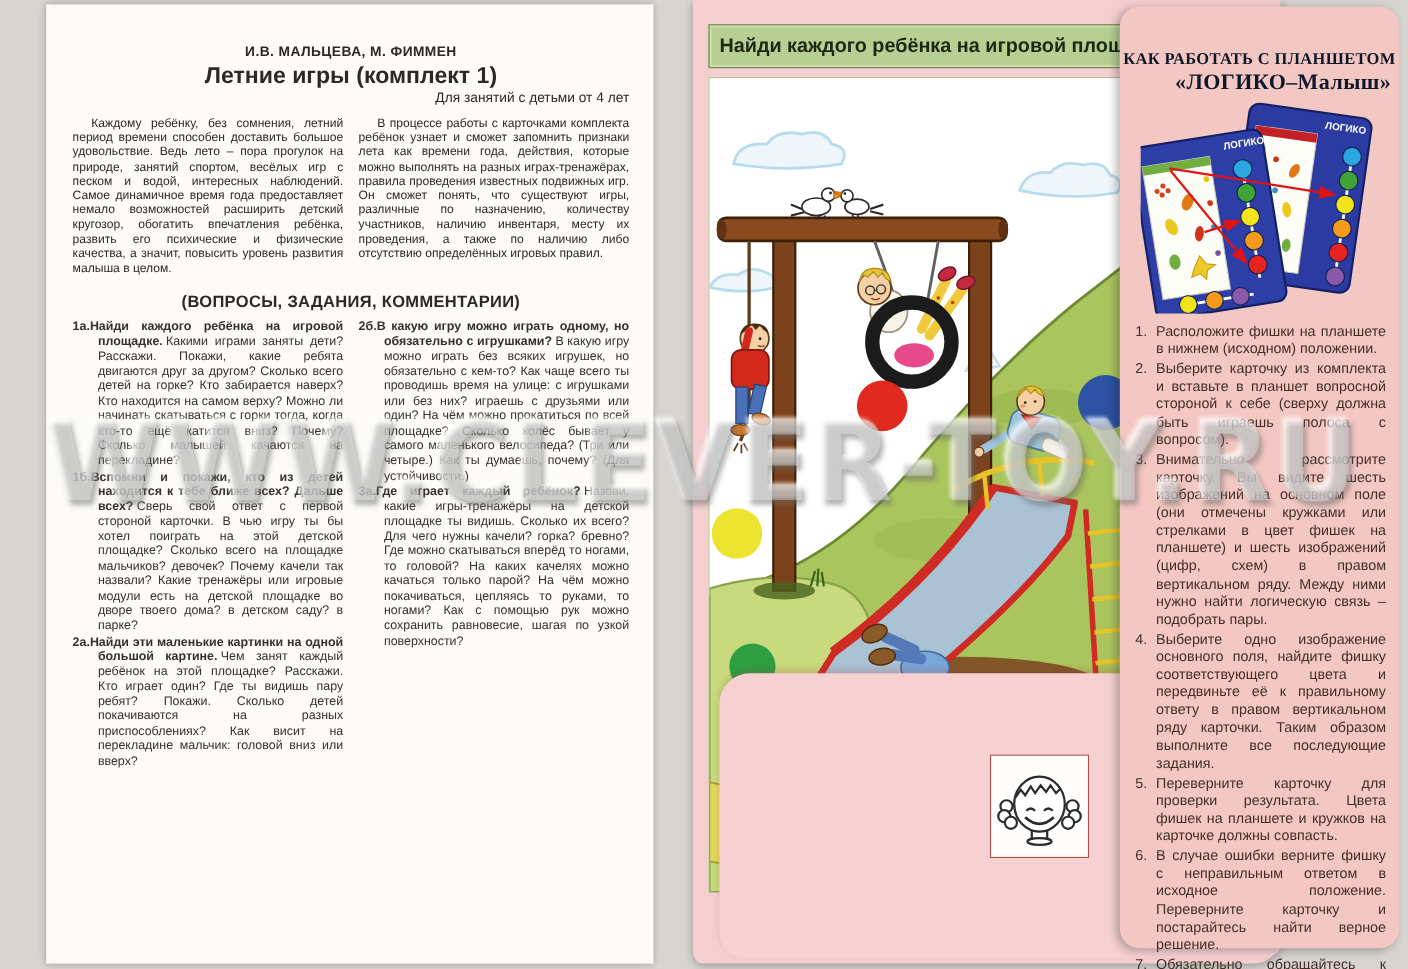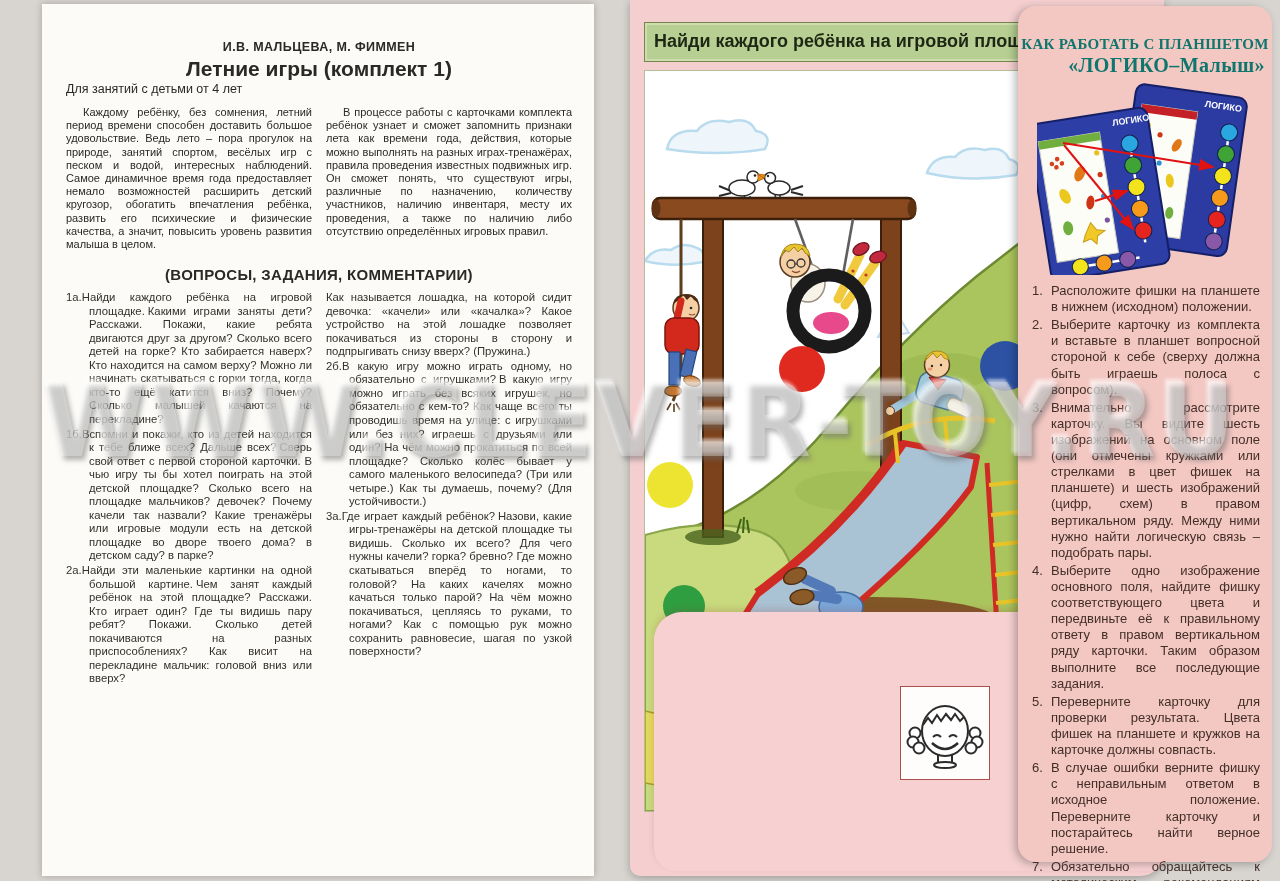--- a/index.html
+++ b/index.html
@@ -12,32 +12,32 @@
   .photo{position:relative;width:1280px;height:881px;overflow:hidden;}
 
   
   .lp{
     position:absolute;left:22px;top:4px;width:552px;height:872px;
     background:#fcfbf7;box-shadow:0 0 7px rgba(0,0,0,.25);margin-left:20px;
   }
   .lp-in{padding:36px 22px 0 24px;color:#2b2925;}
   .authors{text-align:center;font-size:12.5px;font-weight:600;letter-spacing:.4px;}
   .lp-title{text-align:center;font-size:21px;font-weight:bold;margin-top:3px;}
-  .lp-age{text-align:left;font-size:12.5px;margin-top:1px;}
+  .lp-age{text-align:right;font-size:12.5px;margin-top:1px;}
   .lp-sec{text-align:center;font-size:14.5px;font-weight:bold;margin-top:11px;letter-spacing:.4px;}
   .cols{display:flex;gap:14px;margin-top:10px;}
   .col{width:289px;font-size:11px;line-height:1.2;text-align:justify;}
   .col p{margin:0;text-indent:17px;}
   .contents-h{margin-top:15px;text-align:center;}
   .ch1{font-size:14.5px;font-weight:bold;letter-spacing:.4px;}
   .ch2{font-size:15px;font-weight:bold;margin-top:1px;letter-spacing:.3px;}
   .items-cols{display:flex;gap:14px;margin-top:8px;}
   .icol{width:289px;font-size:11.3px;line-height:1.2;text-align:justify;color:#34312c;}
   .item{margin:0 0 1px;padding-left:23px;text-indent:-23px;}
-  .inum,.ilead{font-weight:normal;}
+  .inum,.ilead{font-weight:bold;}
   .itext{margin-left:3px;}
   .cont{margin:0 0 1px;}
 
   
   .card{
     position:absolute;left:630px;top:0;width:534px;height:876px;
     background:#f5cfd0;border-radius:0 0 24px 10px;
     box-shadow:0 2px 9px rgba(0,0,0,.28);
   }
   .banner{
@@ -60,21 +60,21 @@
     position:absolute;left:246px;top:74px;width:90px;height:94px;box-sizing:border-box;
     background:#fffdfb;border:1px solid #aa4f49;padding:6px 5px;
   }
 
   
   .panel{
     position:absolute;left:1018px;top:6px;width:254px;height:856px;
     background:#f3c7c2;border-radius:18px;
     box-shadow:-3px 2px 9px rgba(0,0,0,.28);z-index:3;
   }
-  .panel-title{margin-top:30px;text-align:center;font-family:"Liberation Serif",serif;color:#0f766e;}
+  .panel-title{margin-top:40px;text-align:center;font-family:"Liberation Serif",serif;color:#0f172a;}
   .pt1{font-size:15px;font-weight:bold;letter-spacing:.3px;}
   .pt2{font-size:20px;font-weight:bold;margin-top:1px;letter-spacing:.4px;padding-left:43px;}
   .tablets{position:relative;width:216px;height:192px;margin:6px auto 2px;}
   .instr{margin:8px 12px 0 14px;font-size:13px;line-height:1.24;color:#432e28;text-align:justify;}
   .instr .row{display:flex;margin-bottom:2px;}
   .instr .n{width:19px;flex:none;}
   .instr .t{flex:1;}
 
   
   .wm{
@@ -109,21 +109,20 @@
         <div class="ch2">(ВОПРОСЫ, ЗАДАНИЯ, КОММЕНТАРИИ)</div>
       </div>
 
       <div class="items-cols">
         <div class="icol">
           <p class="item"><span class="inum">1а.</span><span class="ilead">Найди каждого ребёнка на игровой площадке.</span><span class="itext">Какими играми заняты дети? Расскажи. Покажи, какие ребята двигаются друг за другом? Сколько всего детей на горке? Кто забирается наверх? Кто находится на самом верху? Можно ли начинать скатываться с горки тогда, когда кто-то ещё катится вниз? Почему? Сколько малышей качаются на перекладине?</span></p>
           <p class="item"><span class="inum">1б.</span><span class="ilead">Вспомни и покажи, кто из детей находится к тебе ближе всех? Дальше всех?</span><span class="itext">Сверь свой ответ с первой стороной карточки. В чью игру ты бы хотел поиграть на этой детской площадке? Сколько всего на площадке мальчиков? девочек? Почему качели так назвали? Какие тренажёры или игровые модули есть на детской площадке во дворе твоего дома? в детском саду? в парке?</span></p>
           <p class="item"><span class="inum">2а.</span><span class="ilead">Найди эти маленькие картинки на одной большой картине.</span><span class="itext">Чем занят каждый ребёнок на этой площадке? Расскажи. Кто играет один? Где ты видишь пару ребят? Покажи. Сколько детей покачиваются на разных приспособлениях? Как висит на перекладине мальчик: головой вниз или вверх?</span></p>
         </div>
         <div class="icol">
-          <p class="cont">Как называется лошадка, на которой сидит девочка: «качели» или «качалка»? Какое устройство на этой лошадке позволяет покачиваться из стороны в сторону и подпрыгивать снизу вверх? (Пружина.)</p>
           <p class="item"><span class="inum">2б.</span><span class="ilead">В какую игру можно играть одному, но обязательно с игрушками?</span><span class="itext">В какую игру можно играть без всяких игрушек, но обязательно с кем-то? Как чаще всего ты проводишь время на улице: с игрушками или без них? играешь с друзьями или один? На чём можно прокатиться по всей площадке? Сколько колёс бывает у самого маленького велосипеда? (Три или четыре.) Как ты думаешь, почему? (Для устойчивости.)</span></p>
           <p class="item"><span class="inum">3а.</span><span class="ilead">Где играет каждый ребёнок?</span><span class="itext">Назови, какие игры-тренажёры на детской площадке ты видишь. Сколько их всего? Для чего нужны качели? горка? бревно? Где можно скатываться вперёд то ногами, то головой? На каких качелях можно качаться только парой? На чём можно покачиваться, цепляясь то руками, то ногами? Как с помощью рук можно сохранить равновесие, шагая по узкой поверхности?</span></p>
         </div>
       </div>
     </div>
   </div>
 
   <div class="card">
     <div class="banner">Найди каждого ребёнка на игровой площадке.</div>
 

